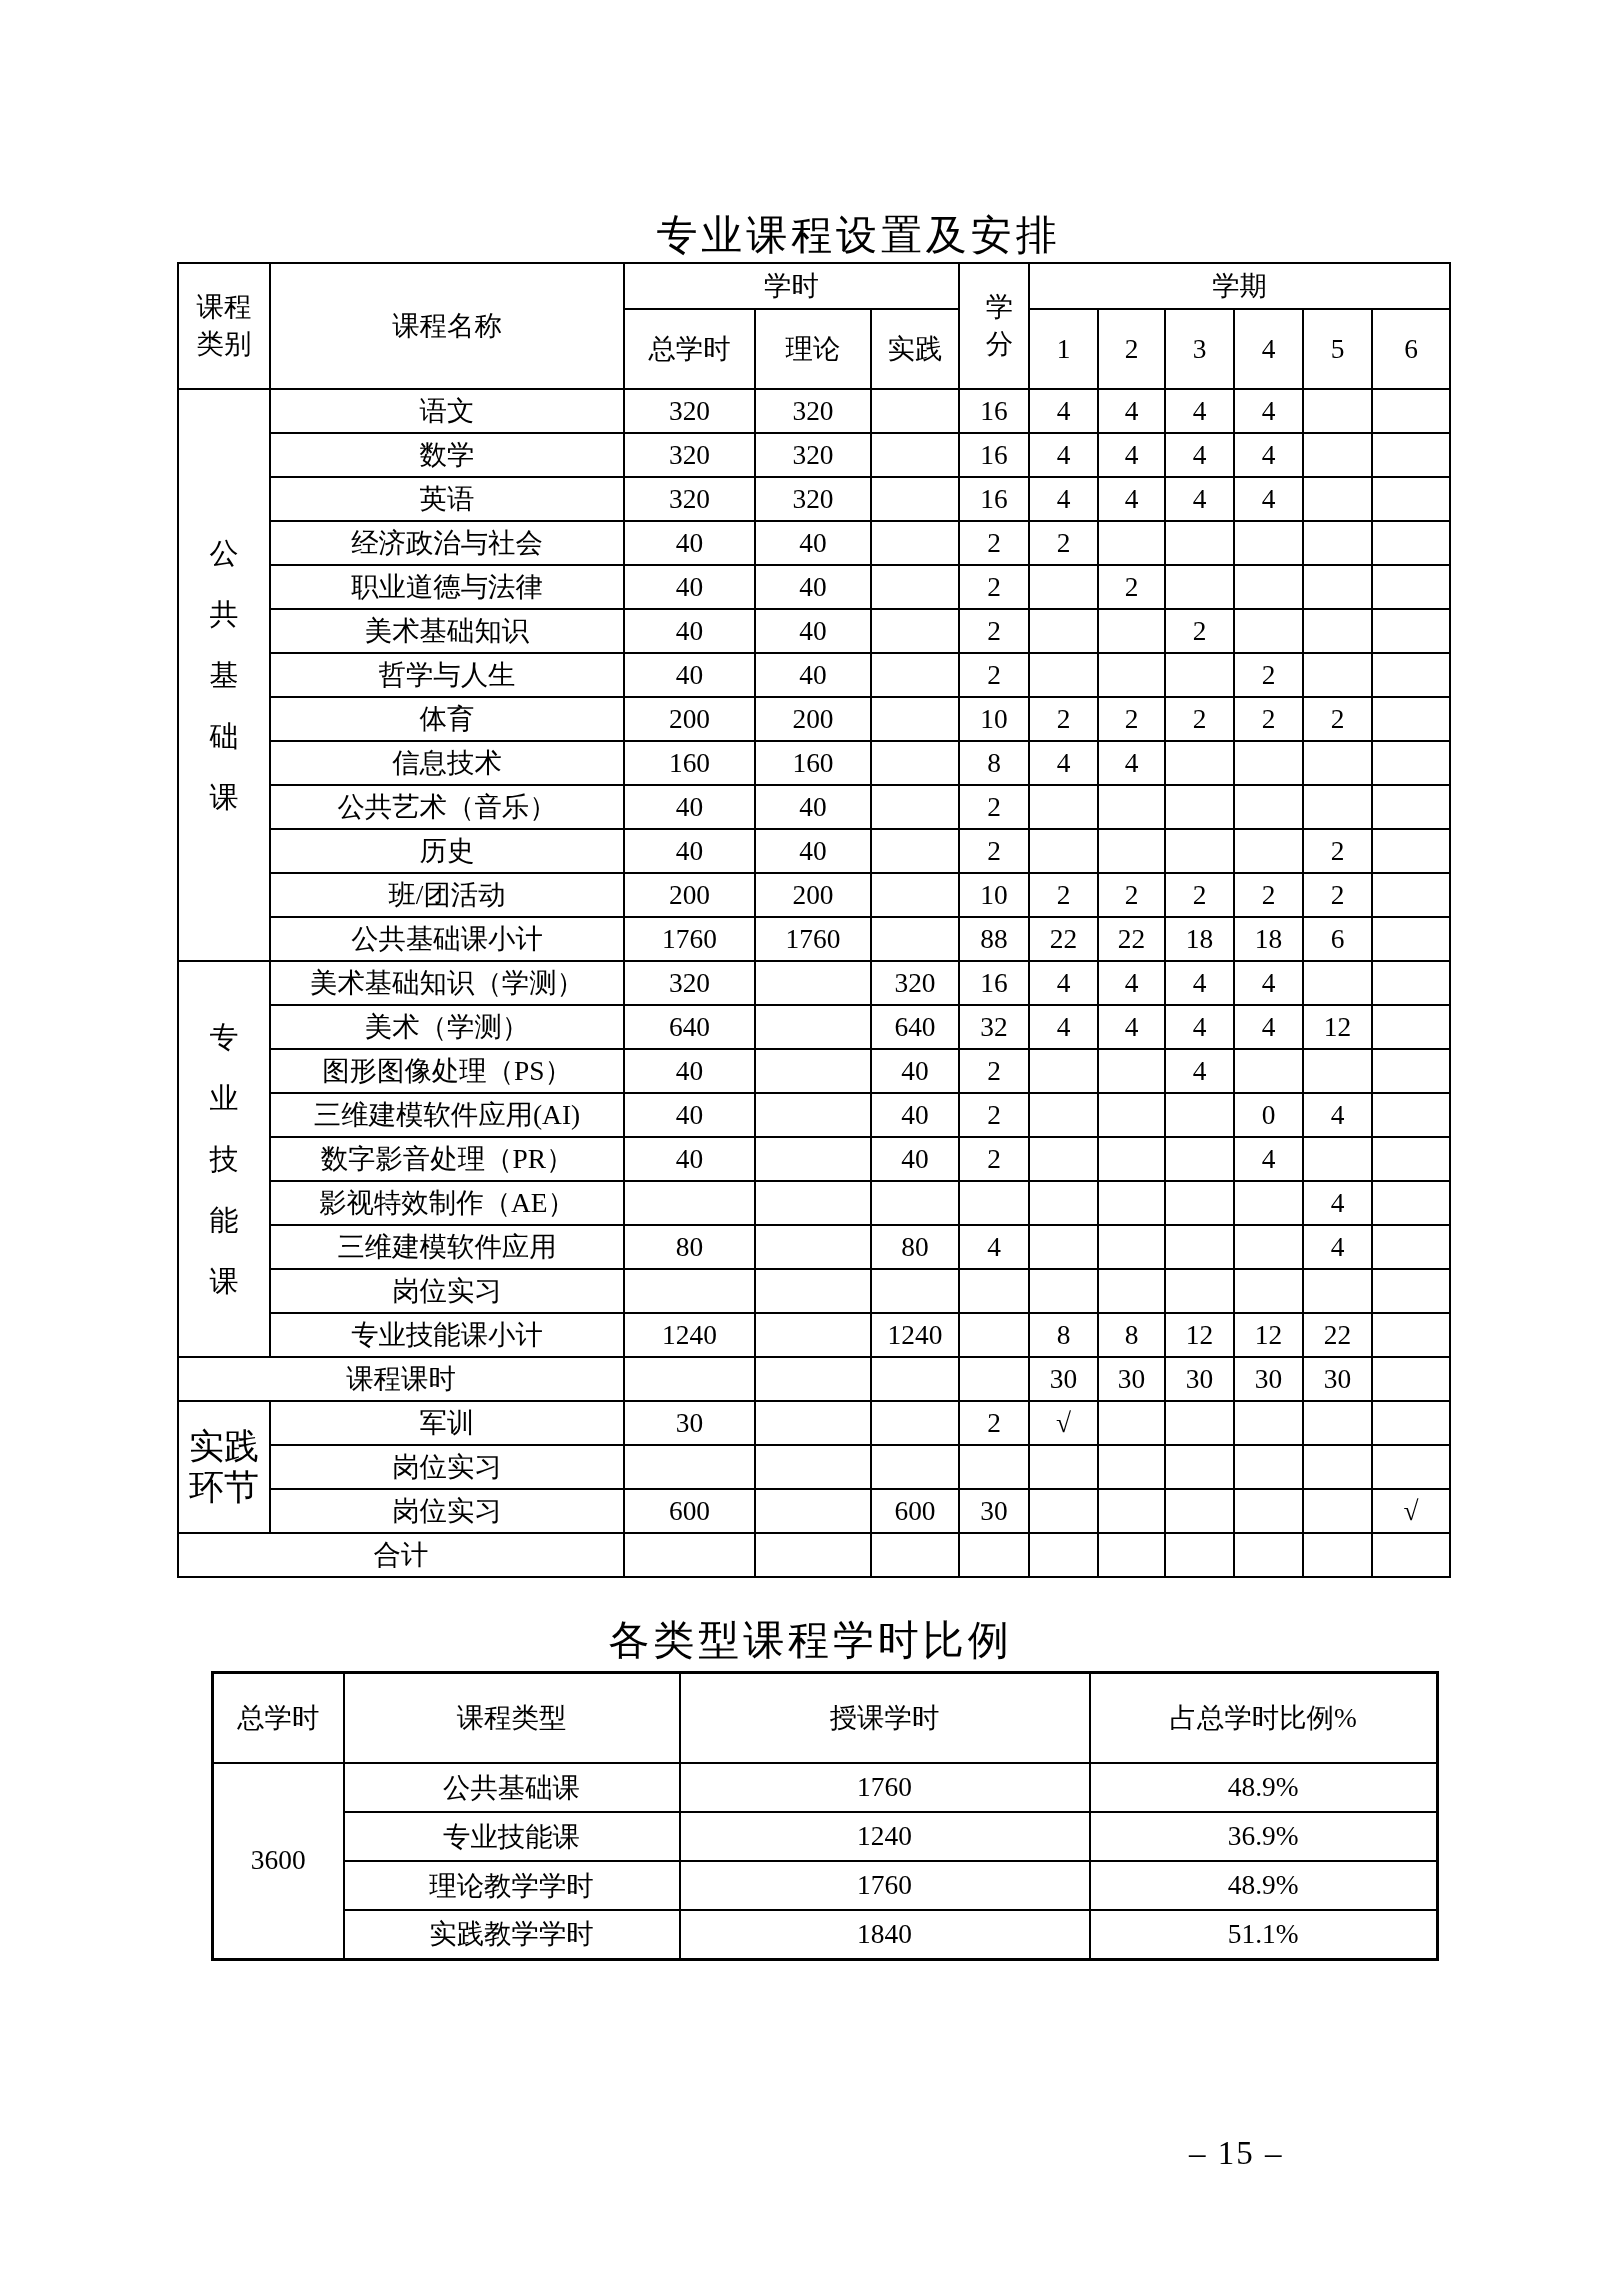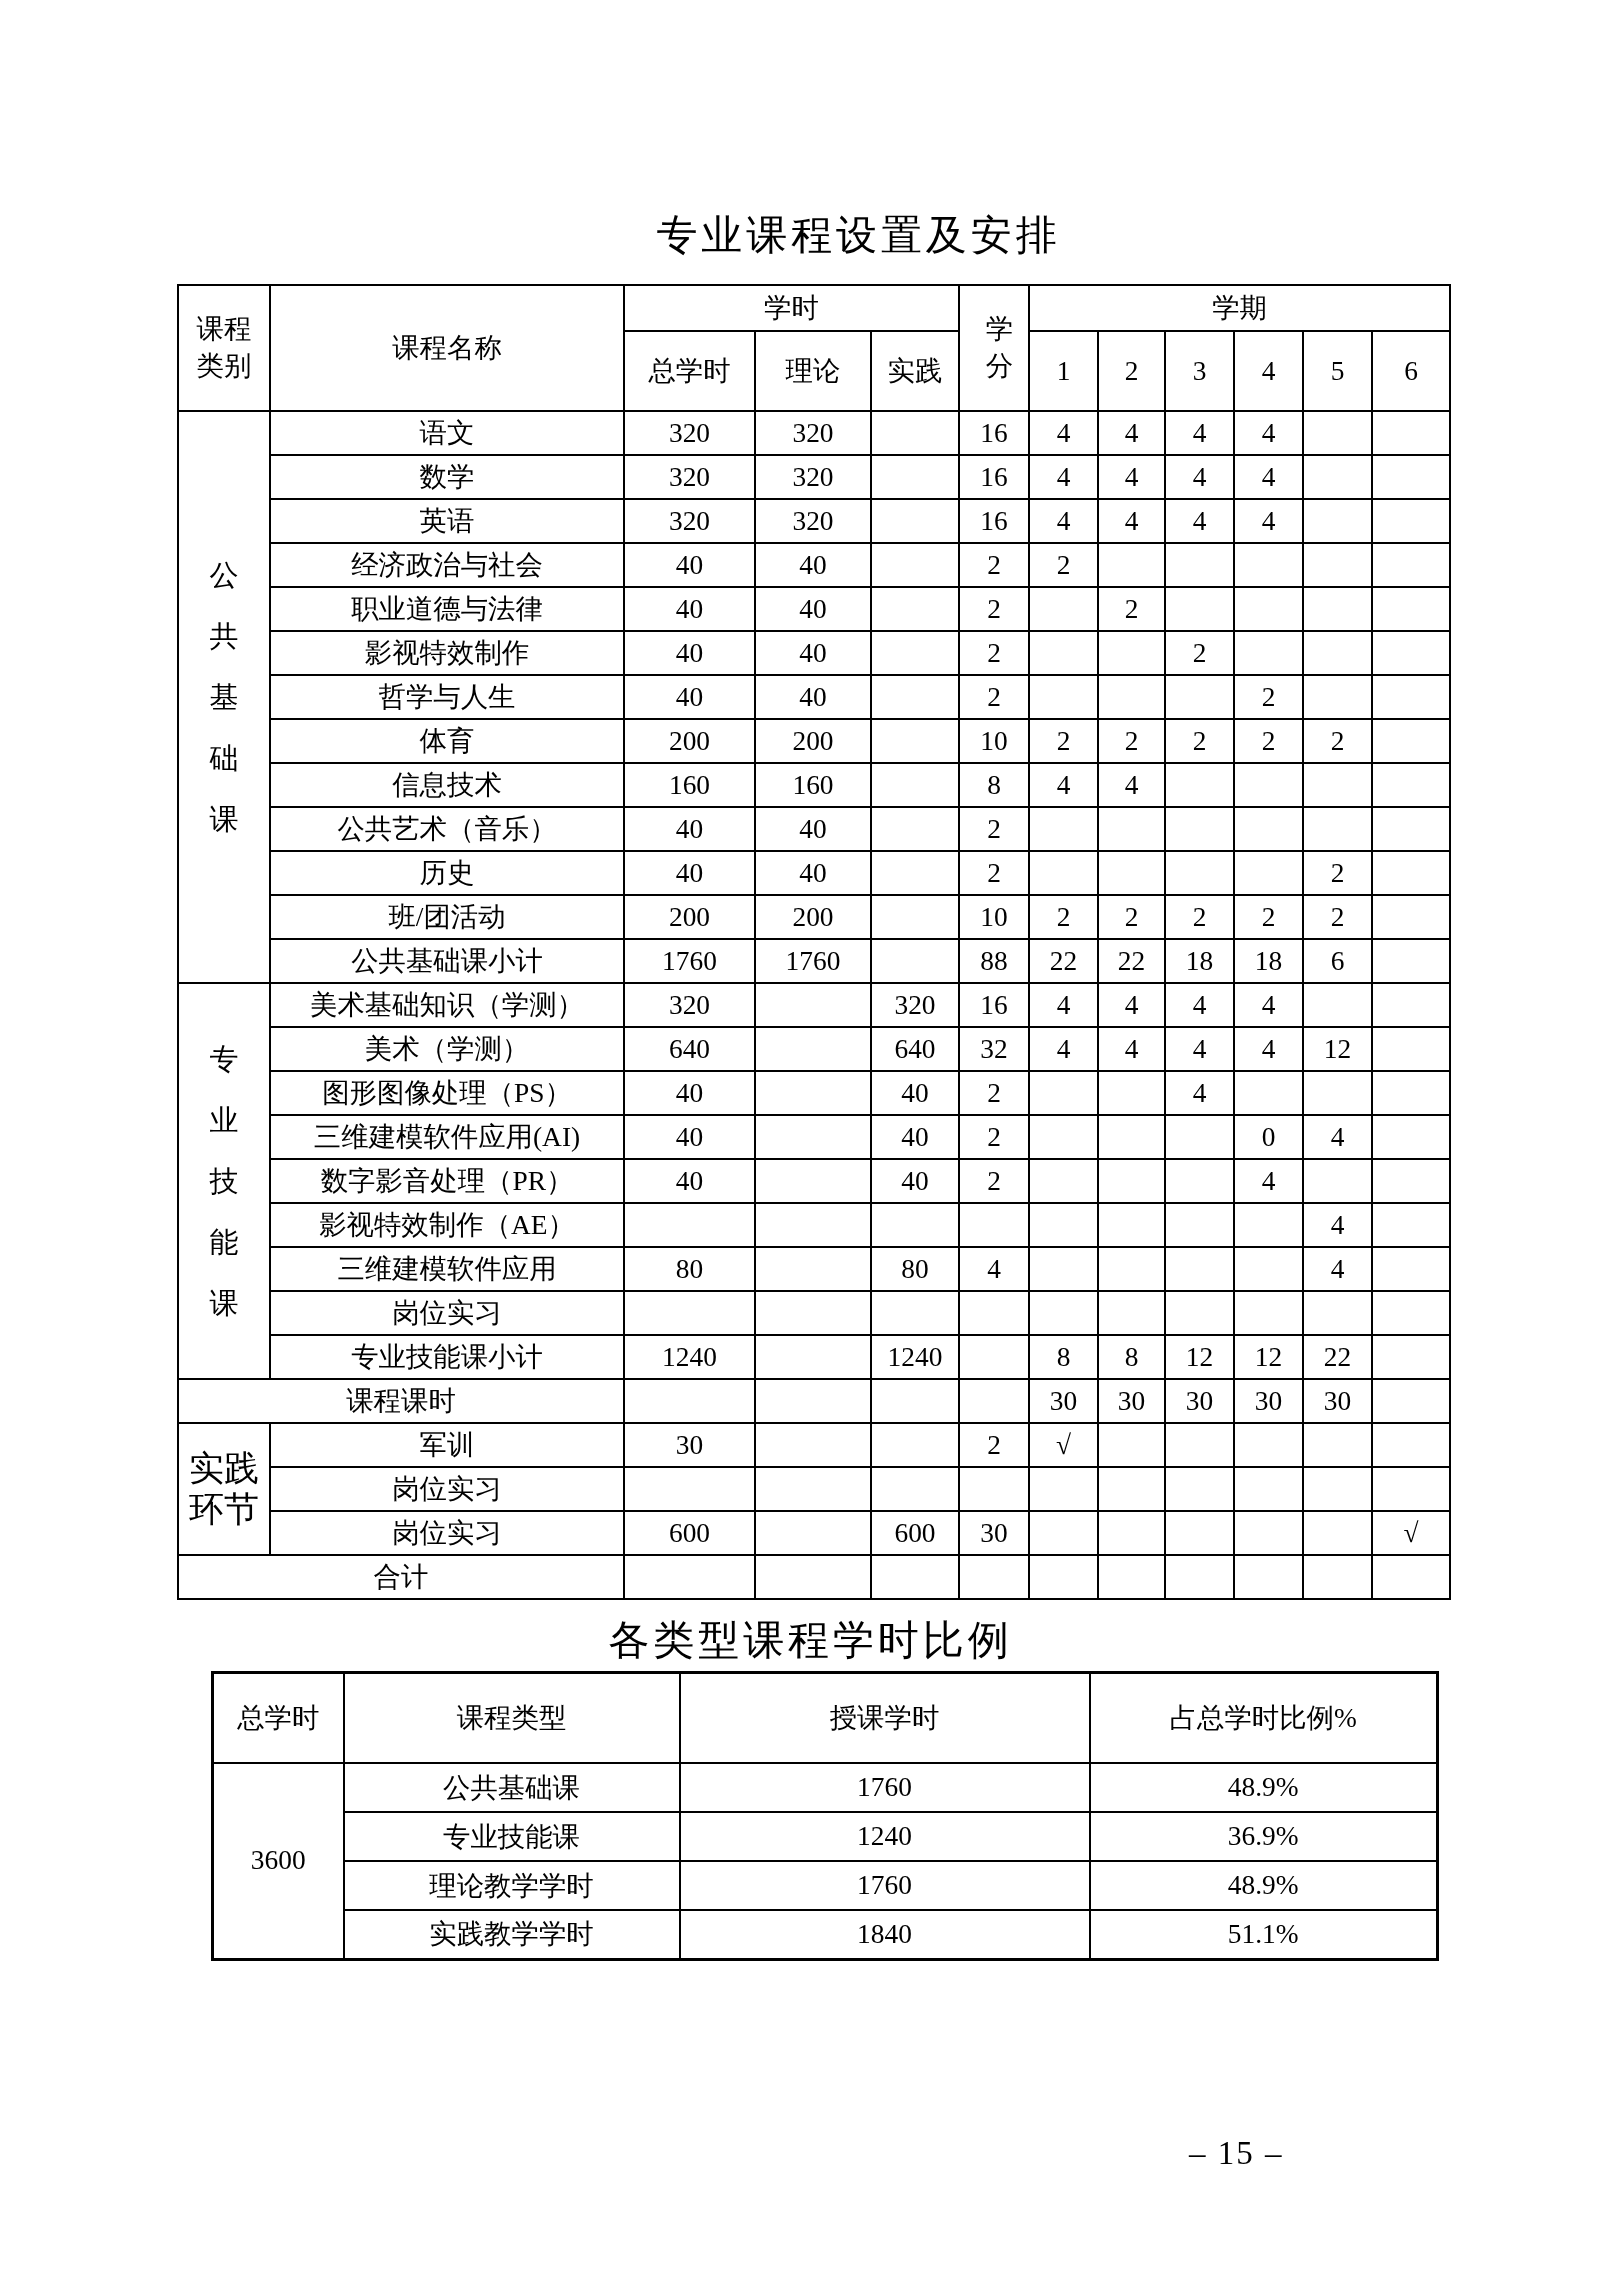--- a/index.html
+++ b/index.html
@@ -10,21 +10,21 @@
   }
   .doc-title{
     position:absolute;left:0;width:1621px;text-align:center;
     font-size:41px;letter-spacing:3.9px;white-space:nowrap;
   }
   #title1{top:208px;padding-left:48px;}
   #title2{top:1613px;}
 
   
   #t1{
-    position:absolute;left:177px;top:284px;width:1270px;
+    position:absolute;left:177px;top:262px;width:1270px;
     border-collapse:collapse;table-layout:fixed;
   }
   #t1 td{
     border:2px solid #000;text-align:center;vertical-align:middle;
     font-size:27.4px;padding:0;overflow:hidden;
   }
   #t1 thead tr.h1 td{height:44px;}
   #t1 thead tr.h2 td{height:78px;}
   #t1 tbody tr{height:44px;}
   .stack{display:inline-block;word-break:break-all;line-height:37px;vertical-align:middle;}
@@ -153,21 +153,21 @@
         <td></td>
         <td>2</td>
         <td></td>
         <td>2</td>
         <td></td>
         <td></td>
         <td></td>
         <td></td>
       </tr>
       <tr>
-        <td>影视特效制作</td>
+        <td>美术基础知识</td>
         <td>40</td>
         <td>40</td>
         <td></td>
         <td>2</td>
         <td></td>
         <td></td>
         <td>2</td>
         <td></td>
         <td></td>
         <td></td>

